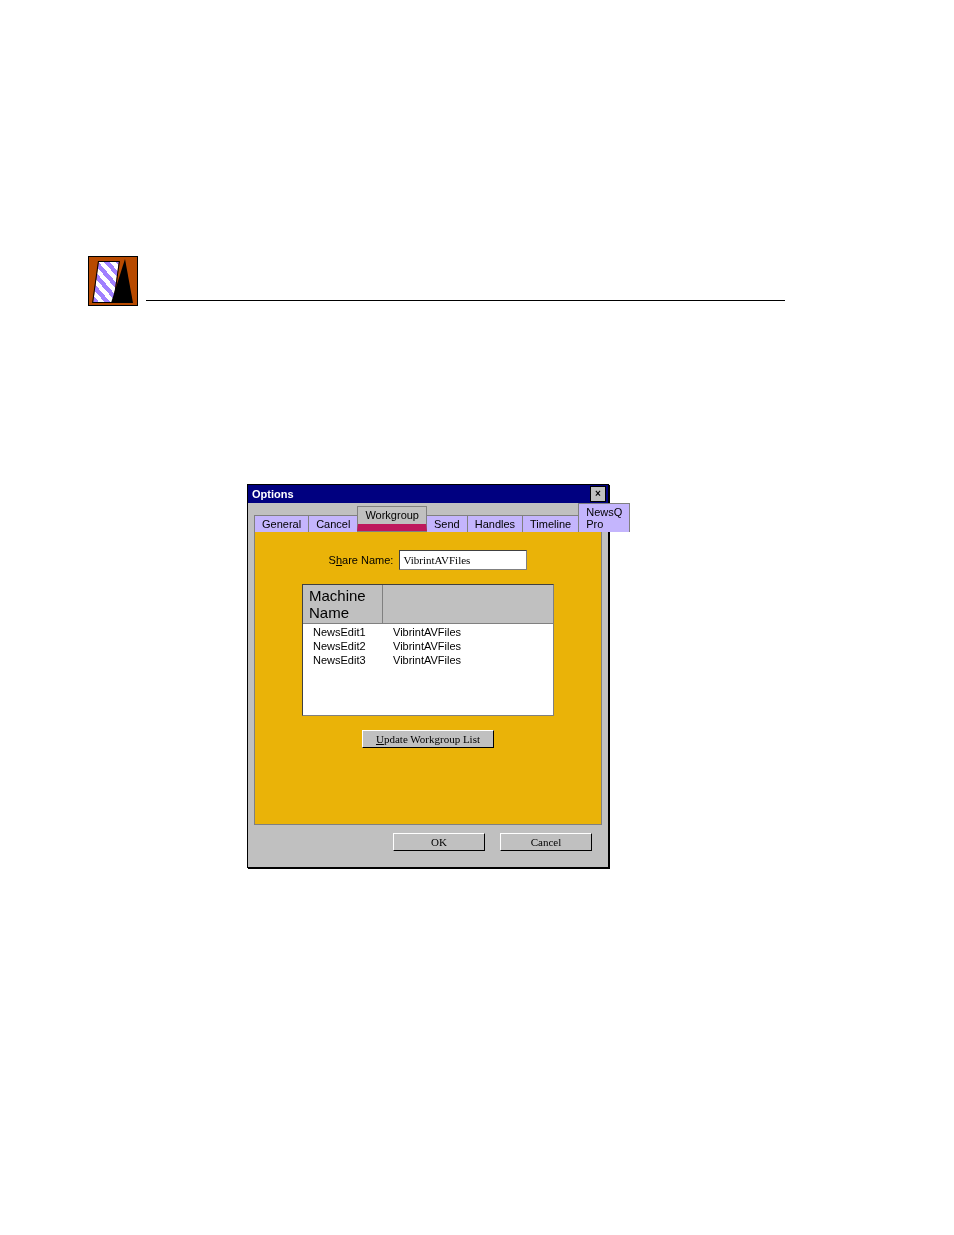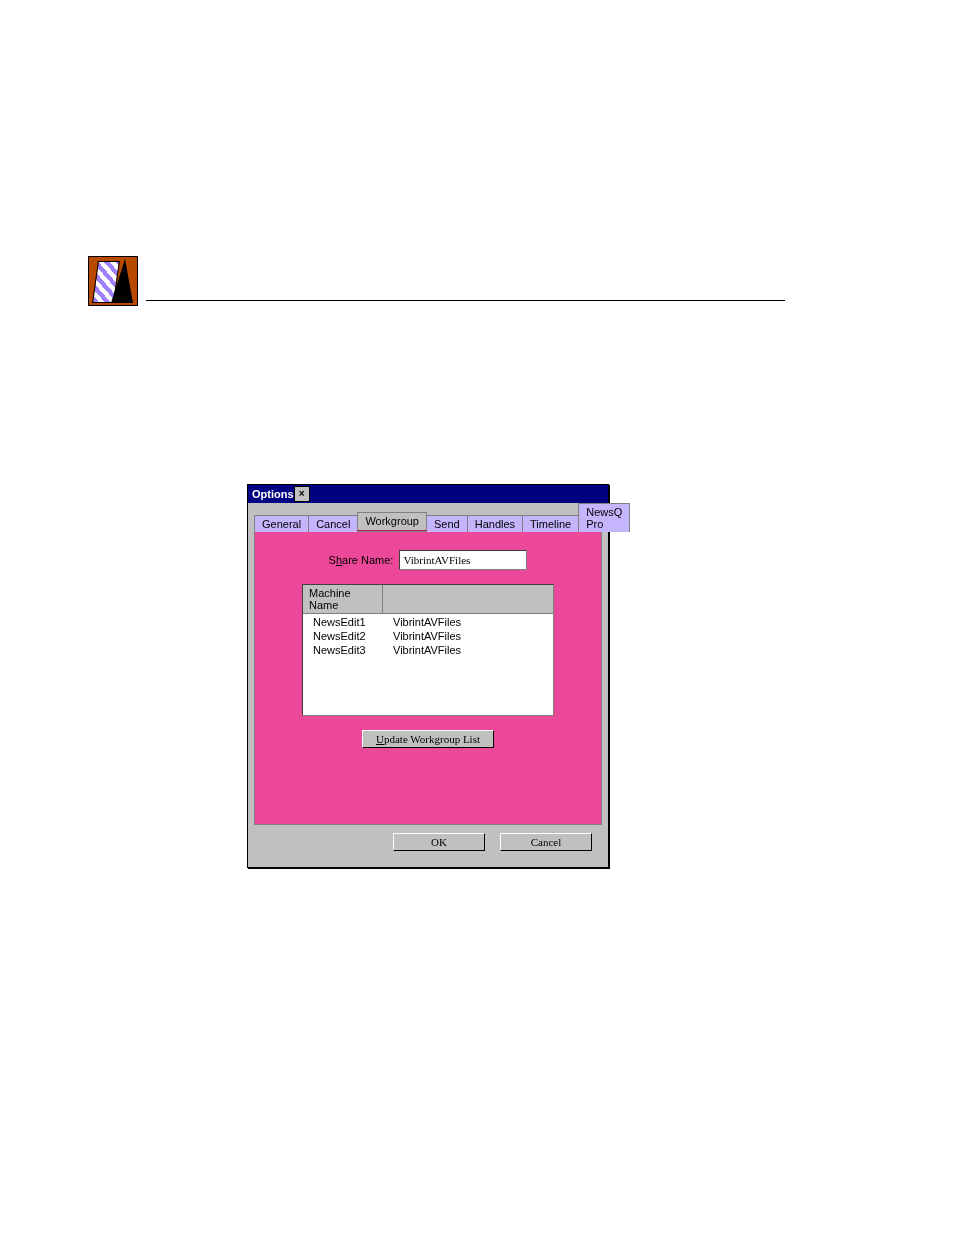--- a/index.html
+++ b/index.html
@@ -3,35 +3,35 @@
 <meta charset="utf-8">
 <style>
   html,body{margin:0;padding:0;width:954px;height:1235px;background:#fff;font-family:Tahoma,Arial,sans-serif;font-size:11px;color:#000;}
   
   .app-icon{position:absolute;left:88px;top:256px;width:48px;height:48px;background:#b84a00;border:1px solid #000;}
   .app-icon::before{content:"";position:absolute;left:6px;top:4px;width:20px;height:40px;background:repeating-linear-gradient(45deg,#a080ff 0 4px,#fff 4px 8px);border:1px solid #000;transform:skewX(-8deg);}
   .app-icon::after{content:"";position:absolute;right:4px;top:2px;width:0;height:0;border-left:14px solid transparent;border-right:8px solid transparent;border-bottom:44px solid #000;}
   .hr{position:absolute;left:146px;top:300px;width:639px;height:1px;background:#000;}
   
   .dialog{position:absolute;left:247px;top:484px;width:360px;background:#c0c0c0;border:1px solid #000;box-shadow:1px 1px 0 #000;}
-  .titlebar{height:18px;background:#000080;color:#fff;font-weight:bold;display:flex;align-items:center;justify-content:flex-start;padding:0 2px 0 4px;}
+  .titlebar{height:18px;background:#000080;color:#fff;font-weight:bold;display:flex;align-items:center;justify-content:space-between;padding:0 2px 0 4px;}
   .titlebar .title{font-size:11px;}
   .close-btn{width:14px;height:14px;background:#c0c0c0;border:1px solid #000;display:flex;align-items:center;justify-content:center;font-size:10px;line-height:1;color:#000;font-family:Arial;}
   .body{padding:4px 6px 6px 6px;}
   .tabs{display:flex;align-items:flex-end;height:20px;margin-top:4px;}
   .tab{padding:2px 7px;border:1px solid #808080;border-bottom:none;background:#c4b5fd;font-size:11px;margin-right:-1px;cursor:default;position:relative;top:1px;}
-  .tab.active{background:#c0c0c0;border-bottom:1px solid #be185d;top:0;padding-bottom:3px;z-index:2;}
-  .tab-panel{border:1px solid #808080;background:#ec4899;padding:18px 14px 14px 14px;min-height:260px;}
+  .tab.active{background:#c0c0c0;border-bottom:7px solid #be185d;top:0;padding-bottom:3px;z-index:2;}
+  .tab-panel{border:1px solid #808080;background:#eab308;padding:18px 14px 14px 14px;min-height:260px;}
   .row{display:flex;align-items:center;justify-content:center;margin-bottom:14px;}
   .lbl{margin-right:6px;text-align:right;}
   .und{text-decoration:underline;}
   .textbox{width:120px;height:16px;border:1px solid #808080;border-top-color:#404040;border-left-color:#404040;background:#fff;padding:1px 3px;font:11px Tahoma;}
   .listview{width:250px;height:130px;margin:0 auto;background:#fff;border:1px solid #808080;border-top-color:#404040;border-left-color:#404040;}
   .lv-header{display:flex;background:#c0c0c0;border-bottom:1px solid #808080;}
-  .lv-col{padding:2px 6px;border-right:1px solid #808080;background:#c0c0c0;font-size:11px;box-sizing:border-box;}
+  .lv-col{padding:2px 6px;border-right:1px solid #808080;background:#c0c0c0;font-size:15px;box-sizing:border-box;}
   .lv-col.c1{width:80px;}
   .lv-col.c2{flex:1;}
   .lv-rows{padding:1px 4px;}
   .lv-row{display:flex;}
   .lv-cell{padding:0 6px;font-size:11px;line-height:14px;box-sizing:border-box;}
   .lv-cell.c1{width:80px;}
   .lv-cell.c2{flex:1;}
   .center{display:flex;justify-content:center;margin-top:14px;}
   .btn{min-width:70px;padding:2px 10px;background:#c0c0c0;border:1px solid #000;border-top-color:#fff;border-left-color:#fff;font:11px Tahoma;cursor:default;text-align:center;}
   .btn.wide{min-width:110px;font-family:Liberation Serif, serif;}

